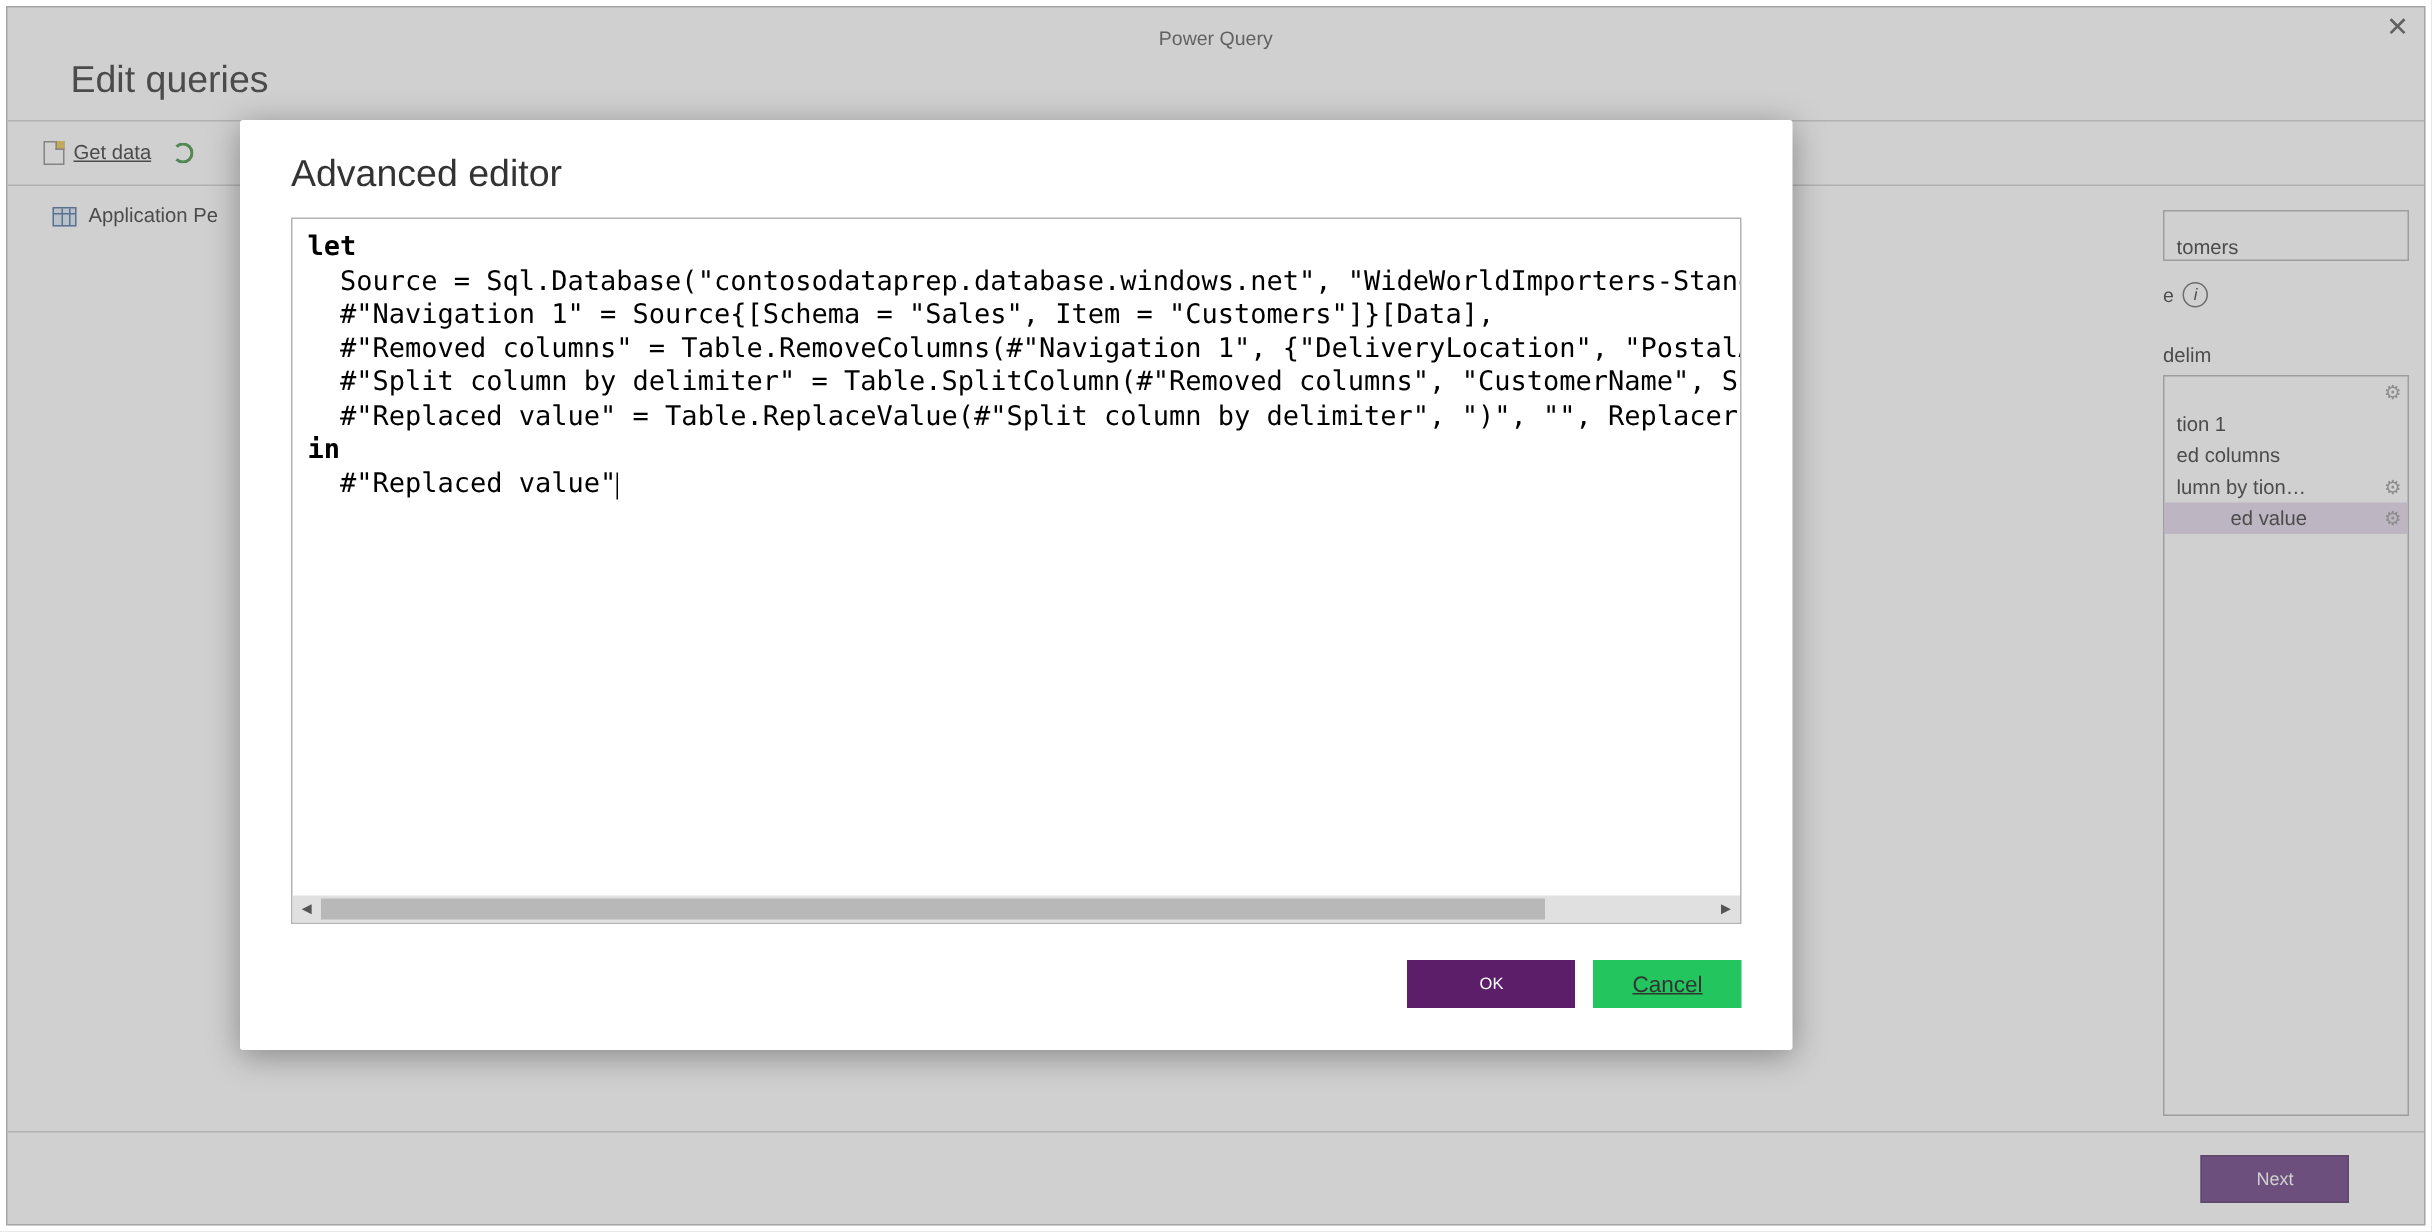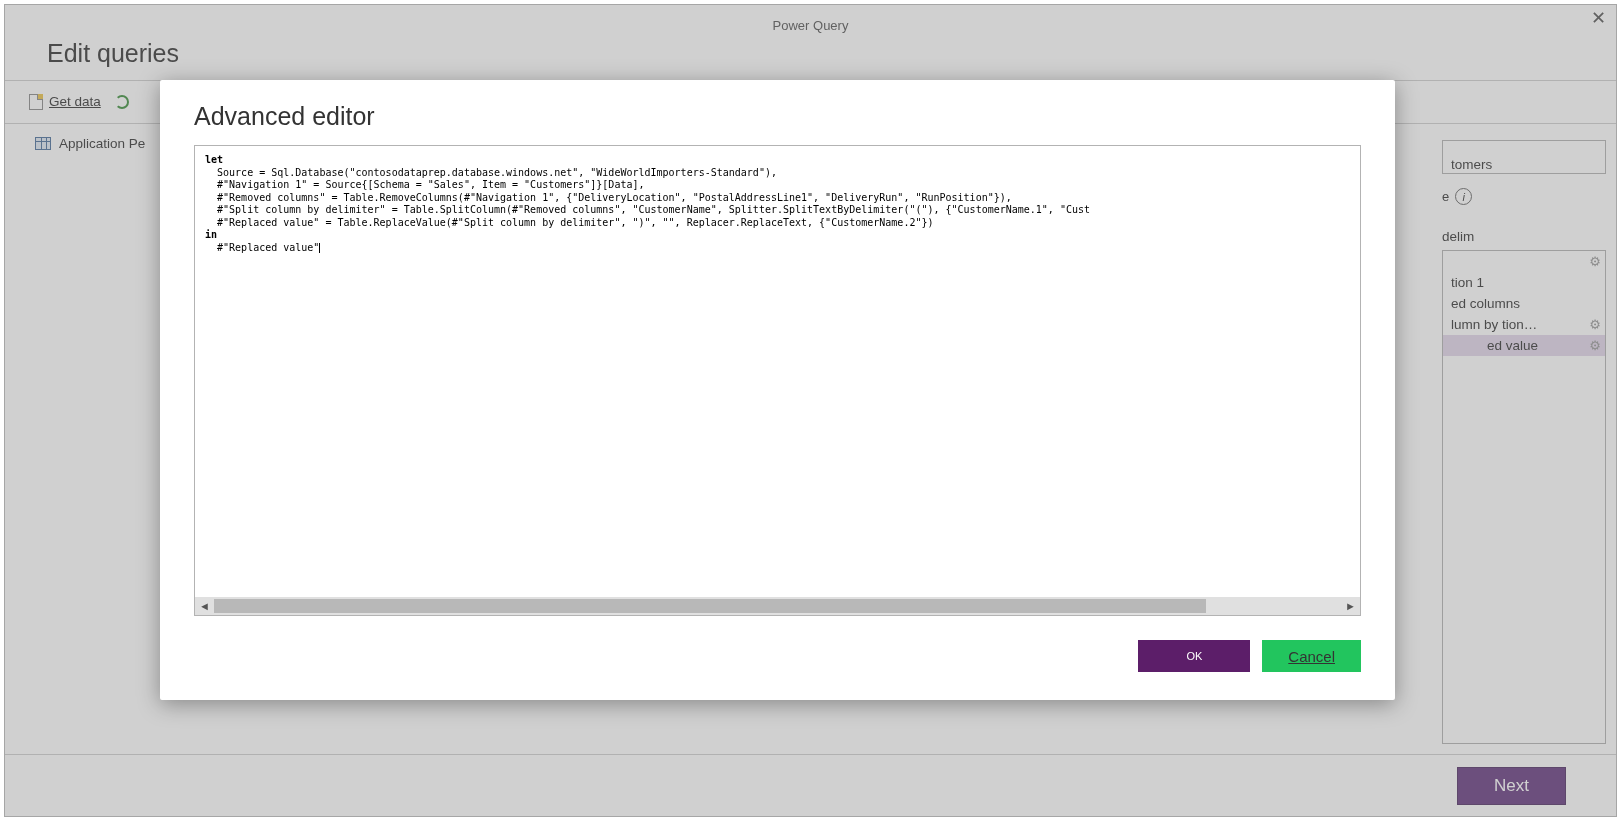--- a/index.html
+++ b/index.html
@@ -96,21 +96,21 @@
     flex: 1;
     display: flex;
     min-height: 0;
   }
   .queries-pane {
     width: 260px;
     padding-top: 8px;
   }
   .query-item {
     display: flex;
-    align-items: center;
+    align-items: flex-end;
     gap: 8px;
     padding: 4px 10px 4px 30px;
     font-size: 13.5px;
   }
   .query-item.selected {
     background: #e2d6ea;
     border-top: 1px solid #c4b7cf;
     border-bottom: 1px solid #c4b7cf;
   }
   .icon-table {
@@ -197,29 +197,29 @@
     display: flex;
     align-items: center;
     justify-content: flex-end;
     padding: 0 50px;
   }
   .btn-next {
     background: #663a80;
     color: #fff;
     border: 1px solid #502f65;
     padding: 8px 36px;
-    font-size: 17px;
+    font-size: 12px;
     cursor: pointer;
   }
   
   .modal {
     position: absolute;
     left: 160px;
     top: 80px;
-    width: 1235px;
+    width: 1035px;
     height: 620px;
     background: #fff;
     border-radius: 2px;
     box-shadow: 0 4px 22px rgba(0,0,0,0.35);
     display: flex;
     flex-direction: column;
     padding: 22px 34px 28px 34px;
     z-index: 10;
     justify-content: flex-end;
   }
@@ -232,21 +232,21 @@
     flex: 1;
     border: 1px solid #b3b3b3;
     display: flex;
     flex-direction: column;
     overflow: hidden;
   }
   .code-content {
     flex: 1;
     padding: 8px 10px;
     font-family: Consolas, "Lucida Console", monospace;
-    font-size: 10px;
+    font-size: 18px;
     line-height: 1.25;
     white-space: pre;
     overflow: hidden;
     color: #000;
   }
   .code-content b { font-weight: bold; }
   .cursor {
     border-right: 1px solid #000;
     display: inline-block;
     height: 1em;

